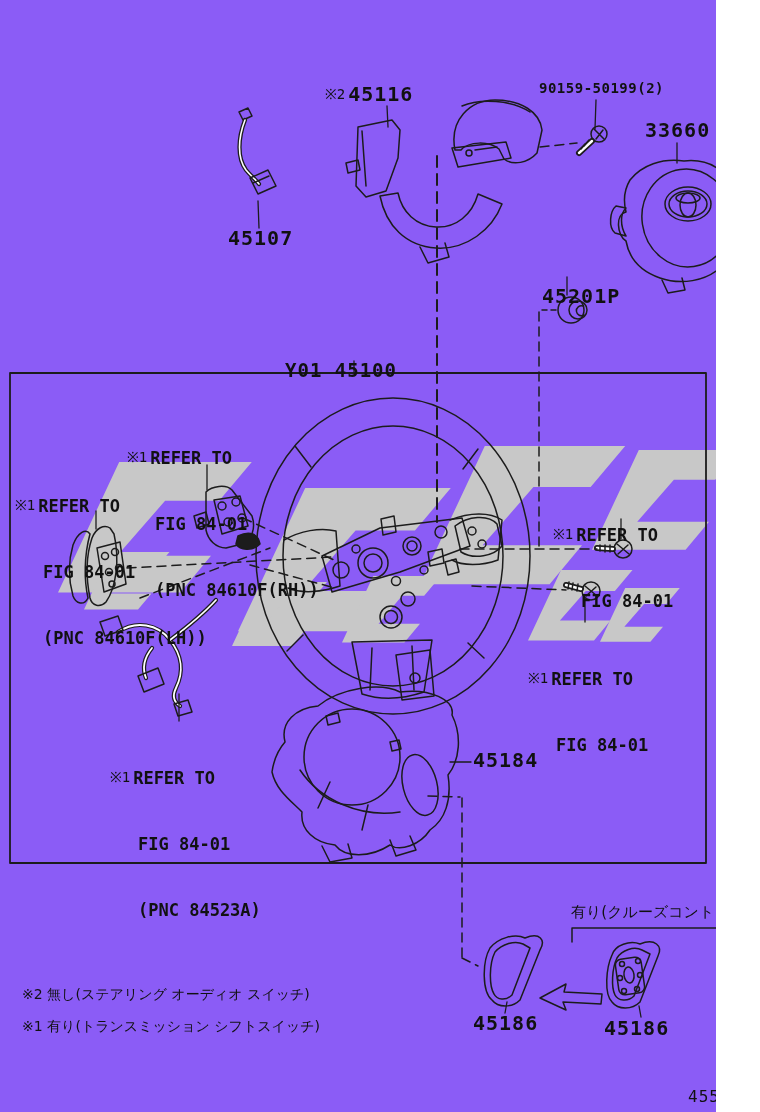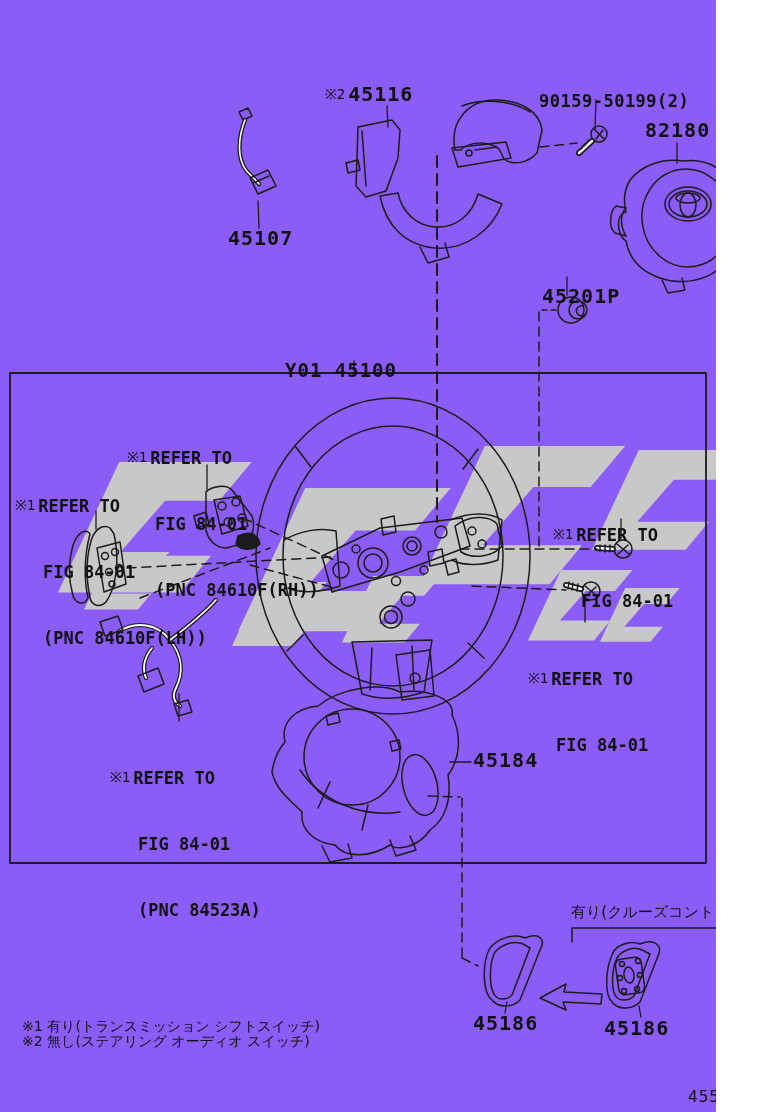--- a/index.html
+++ b/index.html
@@ -3,21 +3,21 @@
 <meta charset="utf-8">
 <style>
   html,body{margin:0;padding:0;background:#ffffff;}
   .canvas{
     position:relative;width:716px;height:1112px;background:#8b5cf6;
     font-family:"DejaVu Sans Mono","Liberation Mono",monospace;
     color:#111;overflow:hidden;
   }
   .art{position:absolute;left:0;top:0;width:760px;height:1112px;}
   .pn{position:absolute;font-weight:bold;font-size:20px;letter-spacing:1px;white-space:pre;line-height:1;}
-  .pn-sm{font-size:17px;letter-spacing:0.5px;margin-top:12px;}
+  .pn-sm{font-size:14px;letter-spacing:0.5px;}
   .pfx{font-size:14px;font-weight:normal;letter-spacing:0;margin-right:3px;vertical-align:2px;}
   .note{position:absolute;font-weight:bold;font-size:17px;line-height:22px;white-space:pre;}
   .note .ind{margin-left:28px;}
   .jp{position:absolute;font-size:14px;white-space:pre;line-height:1.45;
       font-family:"DejaVu Sans","Liberation Sans",sans-serif;}
   .doc{position:absolute;font-size:16px;letter-spacing:1px;white-space:pre;}
 </style>
 </head>
 <body>
 
@@ -234,21 +234,21 @@
         <path d="M462,798 L462,958"></path>
         <path d="M462,958 L478,966"></path>
       </g>
     </g>
   </svg>
 
   <div class="pn" style="left:325px;top:84px;"><span class="pfx">※2</span><span>45116</span></div>
 
   <div class="pn pn-sm" style="left:539px;top:81px;">90159-50199(2)</div>
 
-  <div class="pn" style="left:645px;top:120px;">82180</div>
+  <div class="pn" style="left:645px;top:120px;">33660</div>
 
   <div class="pn" style="left:228px;top:228px;">45107</div>
 
   <div class="pn" style="left:542px;top:254px;margin-top:32px;">45201P</div>
 
   <div class="pn" style="left:285px;top:341px;font-size:19px;margin-top:20px;">Y01 45100</div>
 
   <div class="note" style="left:127px;top:402px;">
     <div><span class="pfx">※1</span><span>REFER TO</span></div>
     <div class="ind">FIG 84-01</div>
@@ -278,17 +278,17 @@
   </div>
 
   <div class="pn" style="left:473px;top:750px;">45184</div>
 
   <div class="jp" style="left:571px;top:902px;font-size:15px;">有り(クルーズコントロール)</div>
 
   <div class="pn" style="left:473px;top:1013px;">45186</div>
   <div class="pn" style="left:604px;top:1018px;">45186</div>
 
   <div class="jp" style="left:22px;top:1016px;">※1 有り(トランスミッション シフトスイッチ)</div>
-  <div class="jp" style="left:22px;top:1031px;">※2 無し(ステアリング オーディオ スイッチ)</div>
+  <div class="jp" style="left:22px;top:984px;">※2 無し(ステアリング オーディオ スイッチ)</div>
 
   <div class="doc" style="left:688px;top:1087px;">455688B</div>
 
 </div>
 
 </body></html>

